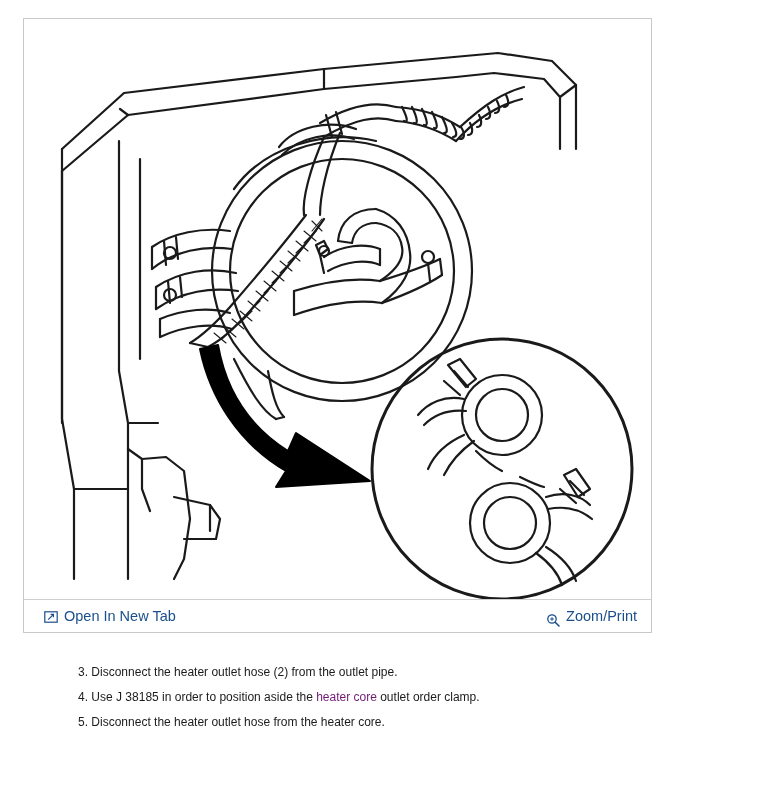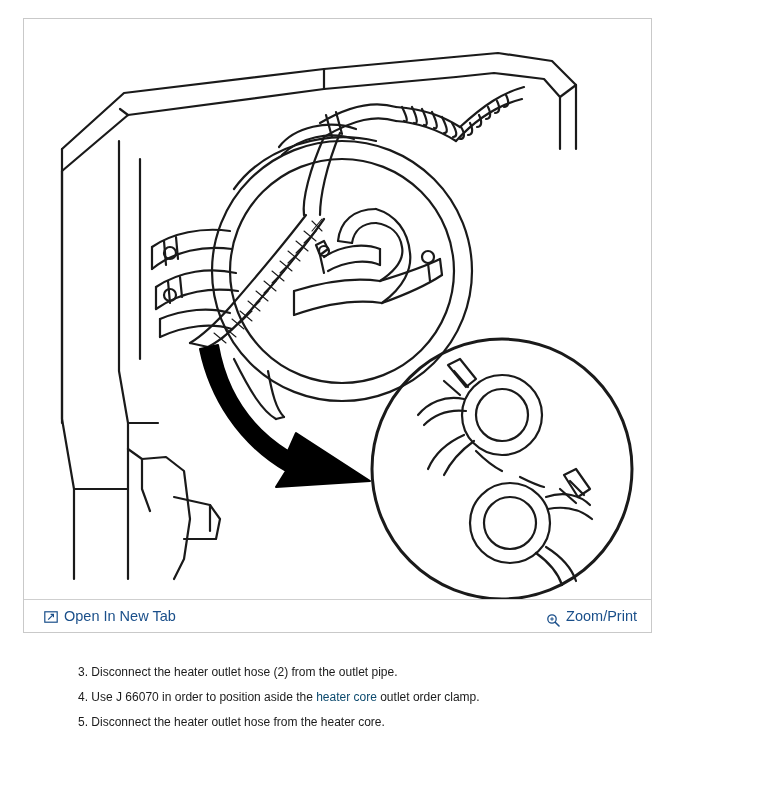--- a/index.html
+++ b/index.html
@@ -89,21 +89,21 @@
     line-height: 25px;
     margin-left: 48px;
   }
   .step-line {
     white-space: nowrap;
     margin: 0;
     padding: 0;
   }
   .step-num { }
   .inline-link {
-    color: #0c4a6e;
+    color: #701a75;
     text-decoration: none;
     cursor: pointer;
   }
 </style>
 </head>
 <body>
 
 <div class="page">
 
   <div class="figure-panel">
@@ -307,21 +307,21 @@
     </div>
   </div>
 
   <div class="steps">
 
     <p class="step-line">
       <span class="step-num">3.</span><span> Disconnect the heater outlet hose (2) from the outlet pipe.</span>
     </p>
 
     <p class="step-line">
-      <span class="step-num">4.</span><span> Use J 66070 in order to position aside the </span><a class="inline-link">heater core</a><span> outlet order clamp.</span>
+      <span class="step-num">4.</span><span> Use J 38185 in order to position aside the </span><a class="inline-link">heater core</a><span> outlet order clamp.</span>
     </p>
 
     <p class="step-line">
       <span class="step-num">5.</span><span> Disconnect the heater outlet hose from the heater core.</span>
     </p>
 
 
   </div>
 </div>
 

